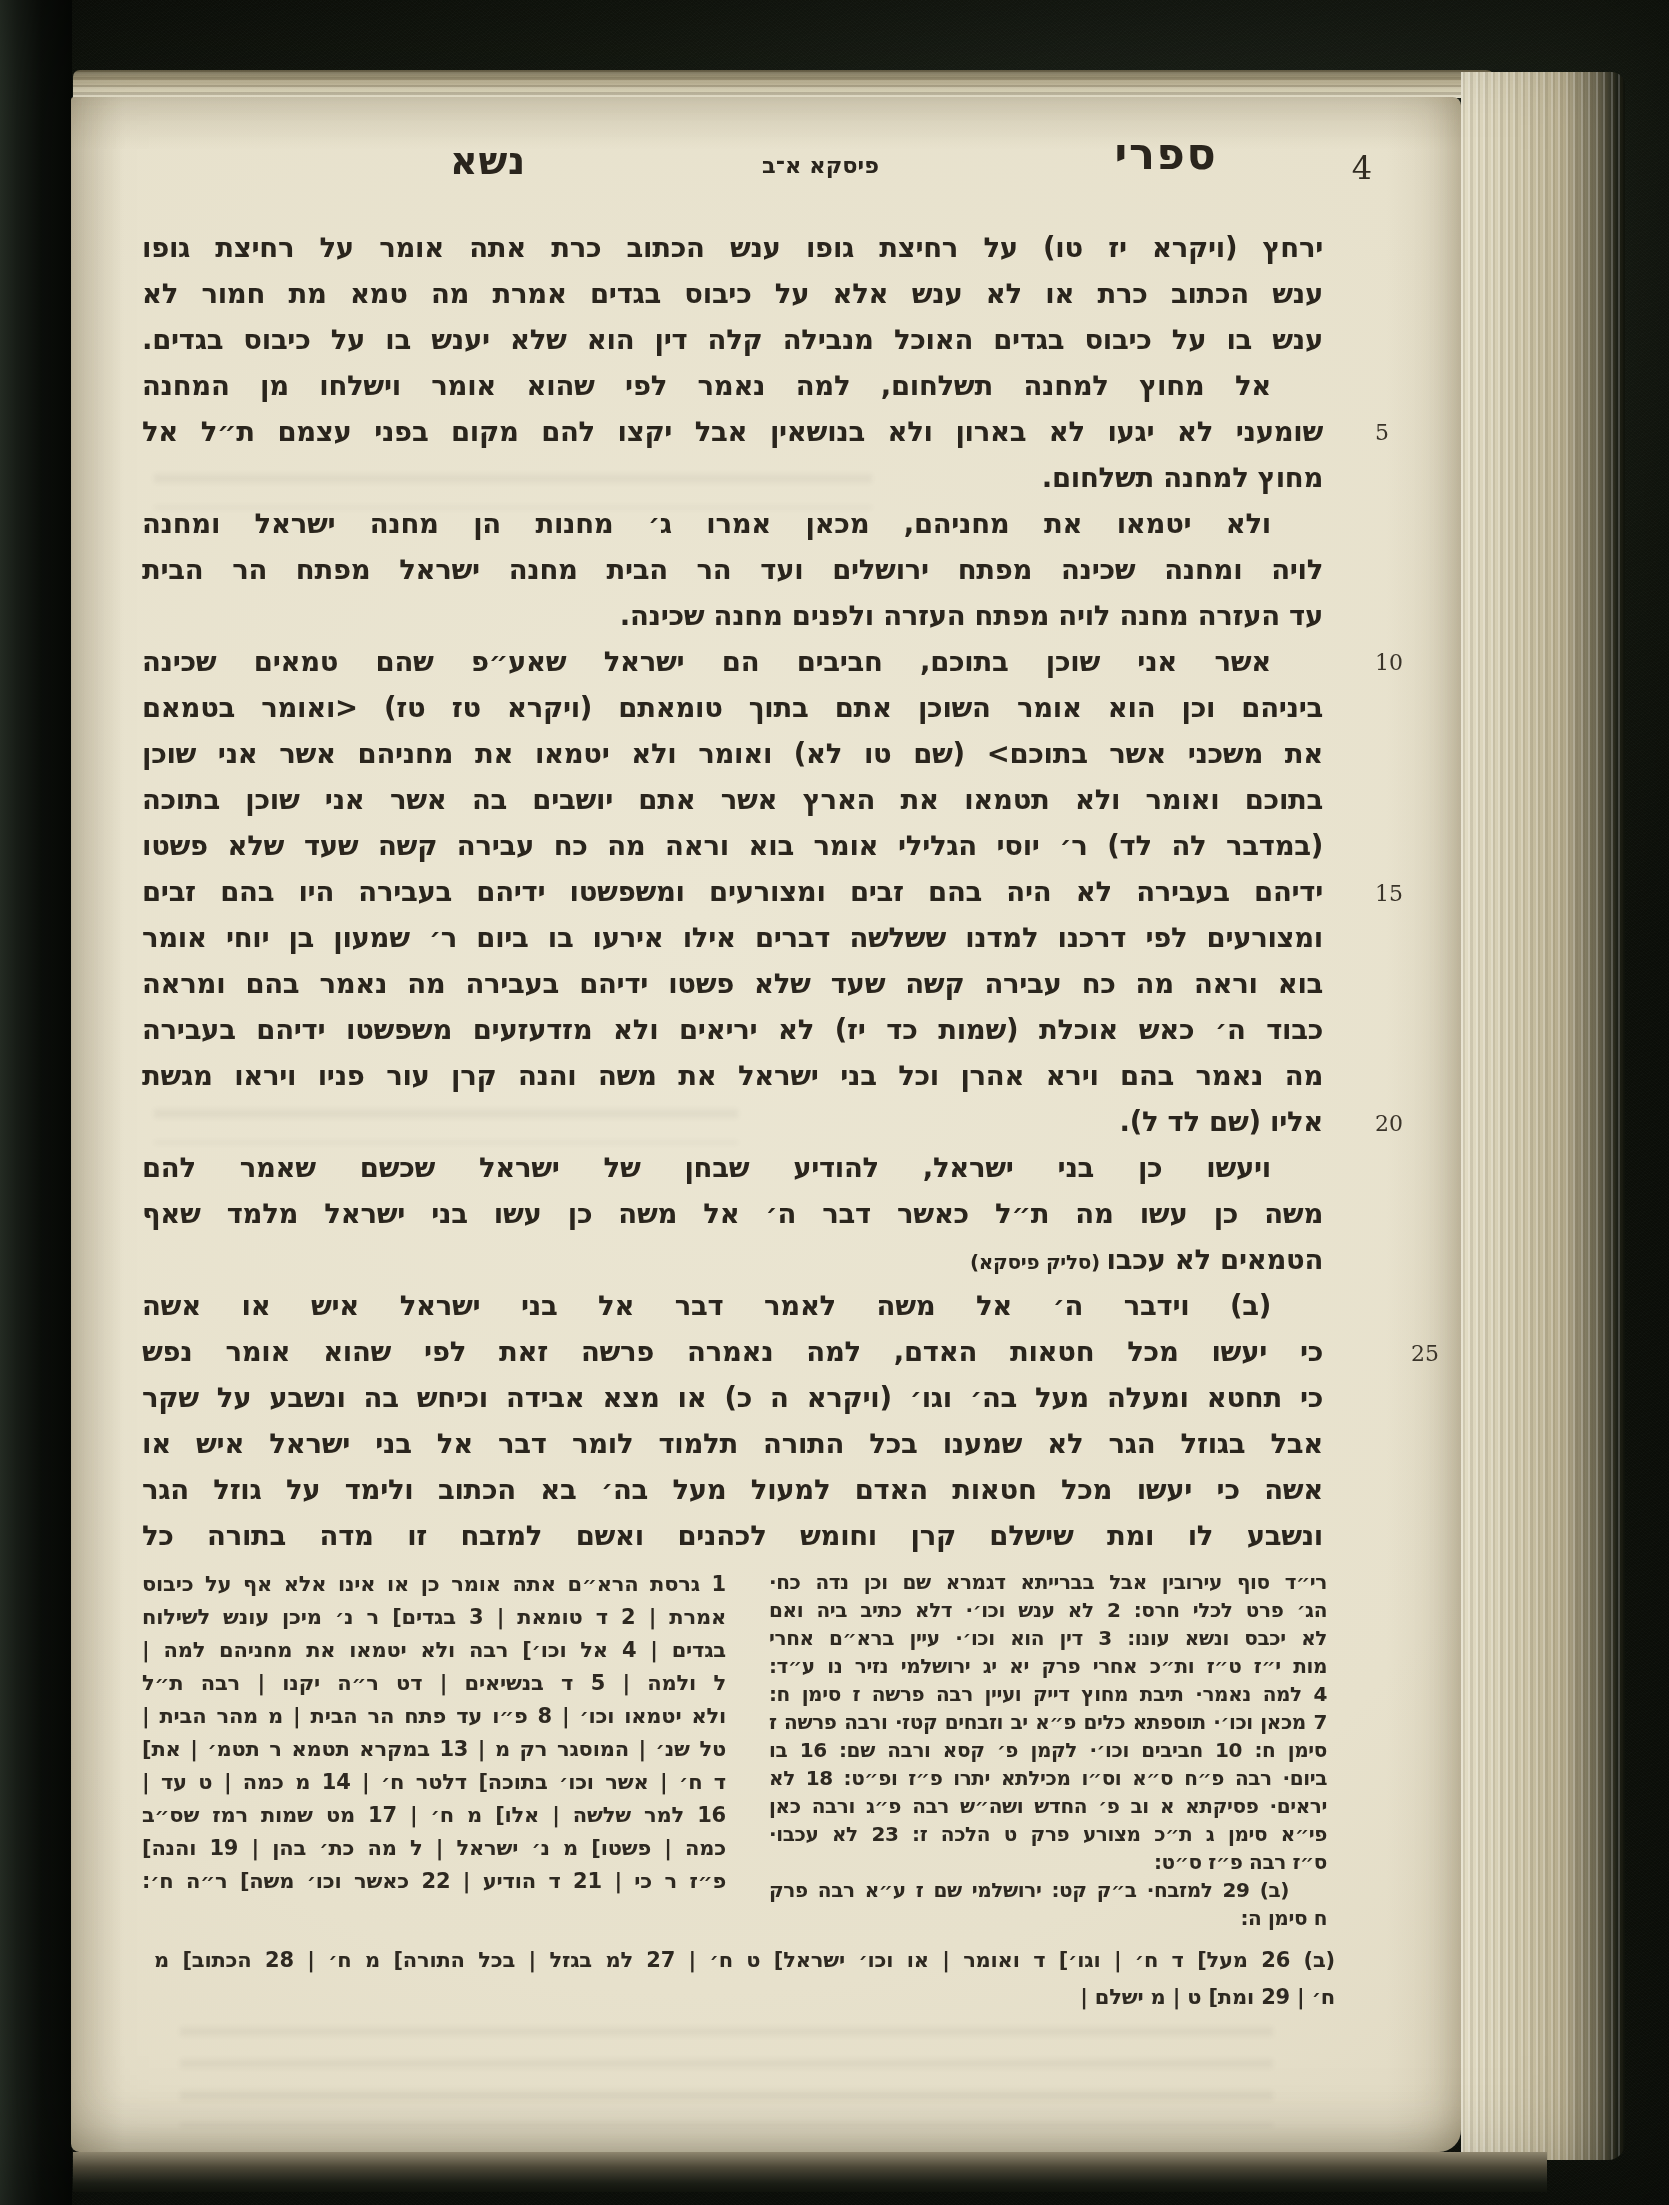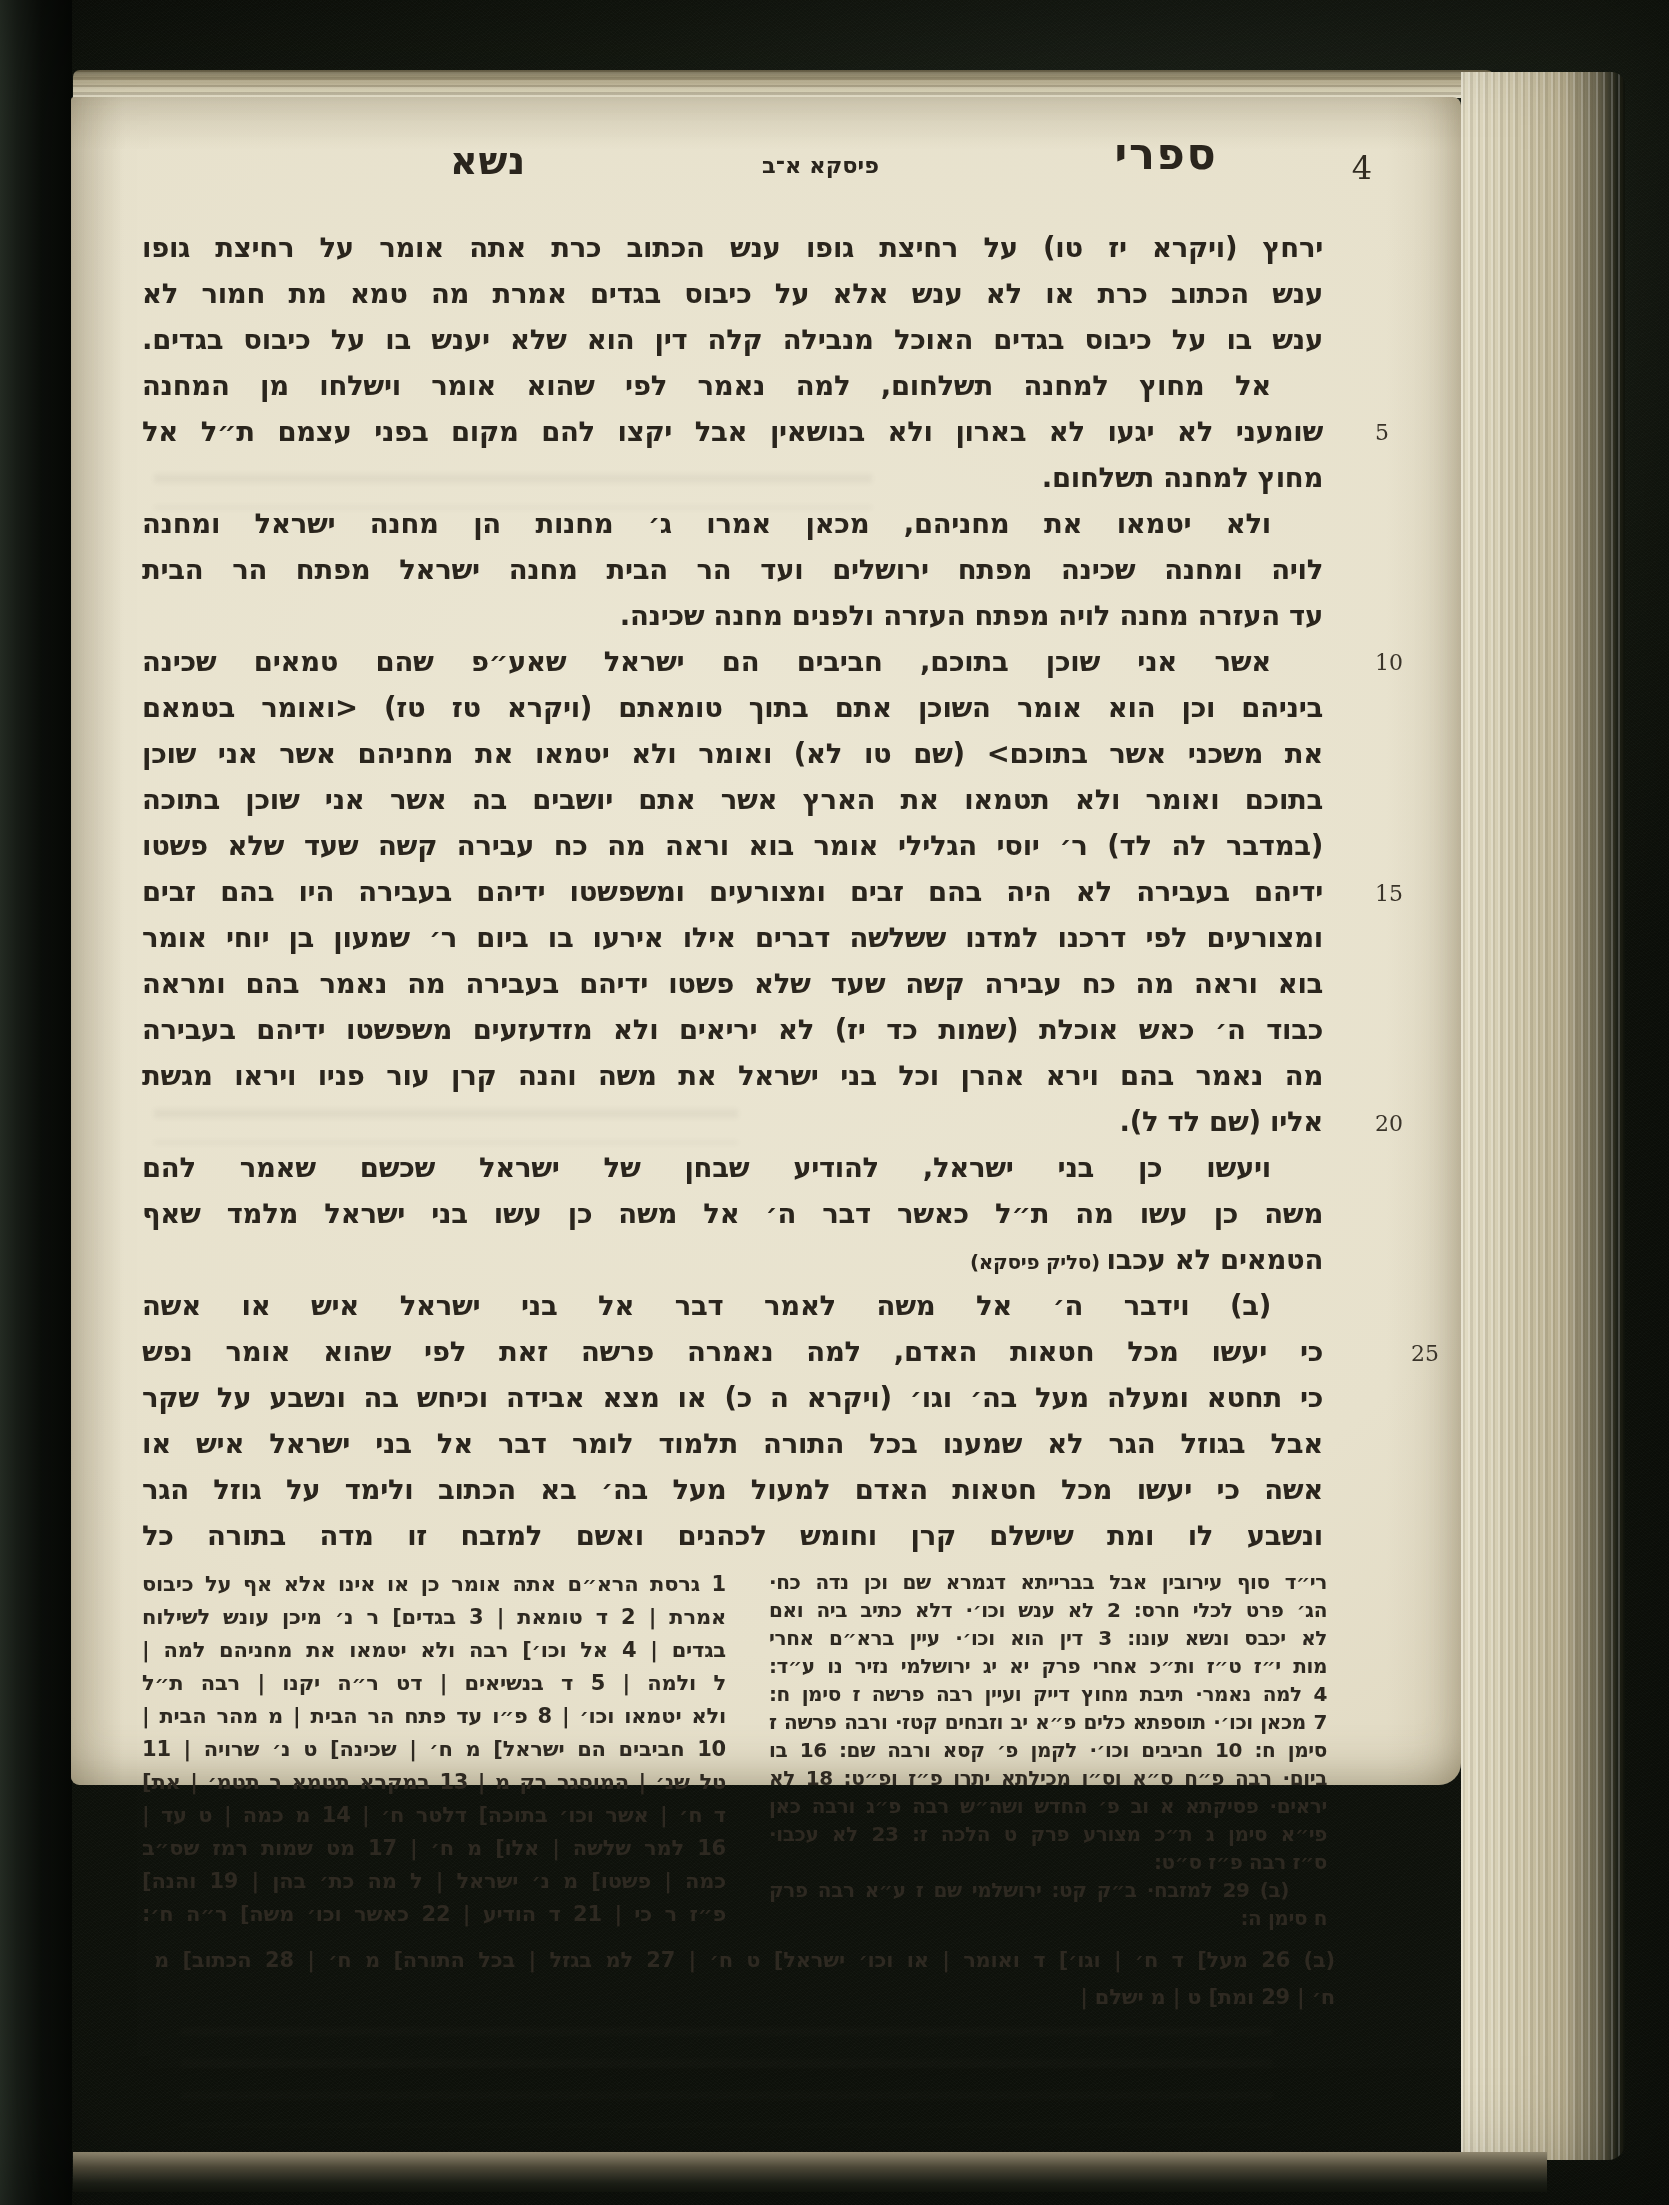--- a/index.html
+++ b/index.html
@@ -12,21 +12,21 @@
   .cover-left{position:absolute;left:0;top:0;width:72px;height:2205px;
     background:linear-gradient(90deg,#2c352b 0%,#1b211a 24%,#0c0f0b 58%,#060805 100%);}
   .edge-top{position:absolute;left:73px;top:70px;width:1424px;height:28px;border-radius:6.7px 11.7px 0 0;
     background:repeating-linear-gradient(180deg, rgba(60,50,30,.20) 0 2.5px, rgba(255,255,255,.06) 2.5px 5px, transparent 5px 7.5px),
                linear-gradient(180deg,#6f684f 0%,#b3a98a 35%,#d8d1b6 75%,#e4dfc9 100%);}
   .edge-right{position:absolute;left:1461px;top:72px;width:164px;height:2088px;border-radius:0 13.4px 16.7px 0;
     background:repeating-linear-gradient(90deg, rgba(255,255,255,.22) 0 1.7px, rgba(70,60,35,.12) 1.7px 4.2px, transparent 4.2px 7.5px),
                linear-gradient(90deg,#e3ddc6 0%,#d2caae 30%,#b9af90 62%,#6b6650 84%,#1c1f15 96%,#12150d 100%);}
   .edge-bottom{position:absolute;left:73px;top:2152px;width:1474px;height:40px;
     background:linear-gradient(180deg,#9a9178 0%,#55503e 38%,#20231a 78%,#14170f 100%);}
-  .page{position:absolute;left:71px;top:97px;width:1390px;height:1688px;
+  .page{position:absolute;left:71px;top:97px;width:1390px;height:2055px;
     border-radius:3.3px 8.3px 22px 8.3px;color:#2a251d;
     background:
       linear-gradient(90deg, rgba(136,122,88,.30) 0px, rgba(136,122,88,0) 53px),
       linear-gradient(270deg, rgba(136,122,88,.16) 0px, rgba(136,122,88,0) 75px),
       linear-gradient(180deg, rgba(130,118,86,.22) 0px, rgba(130,118,86,0) 53px),
       radial-gradient(120% 90% at 45% 40%, #ebe6d3 0%, #e7e1cc 58%, #ddd5bd 100%);
     box-shadow: inset 0 -28px 50px -23.4px rgba(100,90,60,.45), inset -22px 0 42px -22px rgba(110,96,62,.40);}
   .vignette{position:absolute;inset:0;pointer-events:none;box-shadow:inset 0 0 125px rgba(0,0,0,.38);}
 
   .hdr{position:absolute;white-space:nowrap;direction:rtl;}
@@ -122,21 +122,20 @@
         <div class="m-num" style="top: 887px;">20</div>
         <div class="m-num" style="top: 1117px; margin-left: 36px;">25</div>
       </div>
 
     <div class="app-col col-variants">
         <div class="a-line just">1 גרסת הרא״ם אתה אומר כן או אינו אלא אף על כיבוס</div>
         <div class="a-line just">אמרת | 2 ד טומאת | 3 בגדים] ר נ׳ מיכן עונש לשילוח</div>
         <div class="a-line just">בגדים | 4 אל וכו׳] רבה ולא יטמאו את מחניהם למה |</div>
         <div class="a-line just">ל ולמה | 5 ד בנשיאים | דט ר״ה יקנו | רבה ת״ל</div>
         <div class="a-line just">ולא יטמאו וכו׳ | 8 פ״ו עד פתח הר הבית | מ מהר הבית |</div>
-        <div class="a-line just">10 חביבים הם ישראל] מ ח׳ | שכינה] ט נ׳ שרויה | 11</div>
         <div class="a-line just">טל שנ׳ | המוסגר רק מ | 13 במקרא תטמא ר תטמ׳ | את]</div>
         <div class="a-line just">ד ח׳ | אשר וכו׳ בתוכה] דלטר ח׳ | 14 מ כמה | ט עד |</div>
         <div class="a-line just">16 למר שלשה | אלו] מ ח׳ | 17 מט שמות רמז שס״ב</div>
         <div class="a-line just">כמה | פשטו] מ נ׳ ישראל | ל מה כת׳ בהן | 19 והנה]</div>
         <div class="a-line just">פ״ז ר כי | 21 ד הודיע | 22 כאשר וכו׳ משה] ר״ה ח׳:</div>
       </div>
     <div class="app-col col-commentary">
         <div class="a-line just">רי״ד סוף עירובין אבל בברייתא דגמרא שם וכן נדה כח·</div>
         <div class="a-line just">הג׳ פרט לכלי חרס: 2 לא ענש וכו׳· דלא כתיב ביה ואם</div>
         <div class="a-line just">לא יכבס ונשא עונו: 3 דין הוא וכו׳· עיין ברא״ם אחרי</div>

